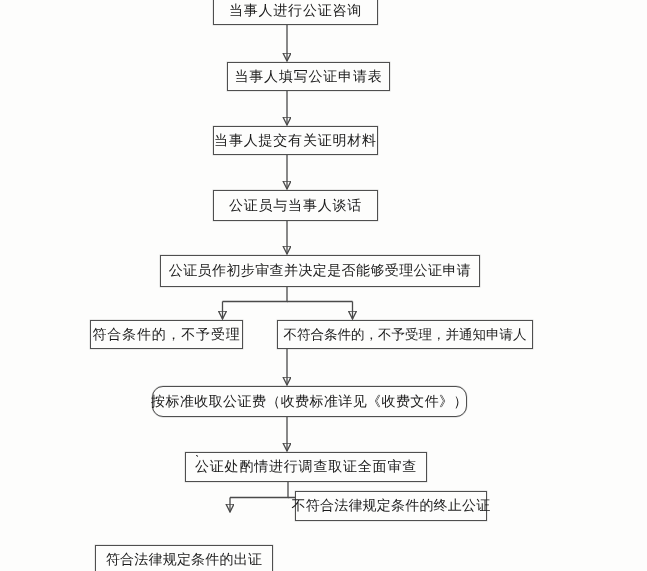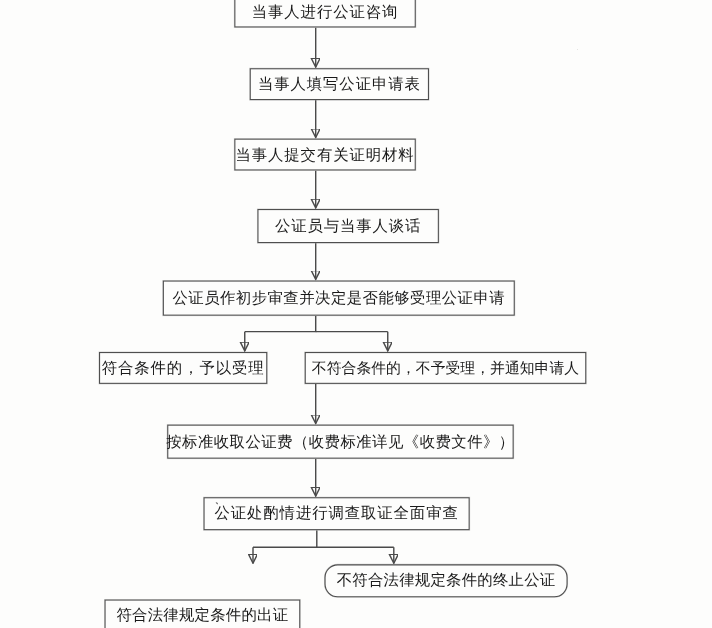--- a/index.html
+++ b/index.html
@@ -94,46 +94,46 @@
   </div>
 
   <div class="node" style="left:227px; top:62px; width:163px; height:29px;">
     <span>当事人填写公证申请表</span>
   </div>
 
   <div class="node" style="left:213px; top:126px; width:165px; height:29px;">
     <span>当事人提交有关证明材料</span>
   </div>
 
-  <div class="node" style="left:213px; top:190px; width:165px; height:31px;margin-left:21px;">
+  <div class="node" style="left:213px; top:190px; width:165px; height:31px;">
     <span>公证员与当事人谈话</span>
   </div>
 
-  <div class="node wide" style="left:148px; top:255px; width:320px; height:32px;">
+  <div class="node wide" style="left:160px; top:255px; width:320px; height:32px;">
     <span>公证员作初步审查并决定是否能够受理公证申请</span>
   </div>
 
   <div class="node" style="left:90px; top:320px; width:153px; height:29px;">
-    <span>符合条件的，予以受理</span>
+    <span>符合条件的，不予受理</span>
   </div>
 
   <div class="node tight" style="left:277px; top:320px; width:256px; height:29px;">
     <span>不符合条件的，不予受理，并通知申请人</span>
   </div>
 
-  <div class="node wide" style="left:152px; top:386px; width:315px; height:31px;">
+  <div class="node wide" style="left:152px; top:386px; width:315px; height:31px;border-radius:11px;">
     <span>按标准收取公证费（收费标准详见《收费文件》）</span>
   </div>
 
   <div class="node" style="left:185px; top:452px; width:242px; height:30px;">
     <span class="stray-mark">ˋ</span>
     <span>公证处酌情进行调查取证全面审查</span>
   </div>
 
   <div class="node" style="left:95px; top:513px; width:178px; height:30px; letter-spacing:0.2px;margin-top:32px;">
     <span>符合法律规定条件的出证</span>
   </div>
 
-  <div class="node" style="left:295px; top:513px; width:221px; height:30px; letter-spacing:0.2px;border-radius:12px;">
+  <div class="node" style="left:295px; top:491px; width:192px; height:30px; letter-spacing:0.2px;">
     <span>不符合法律规定条件的终止公证</span>
   </div>
 
 </div>
 
 </body></html>

